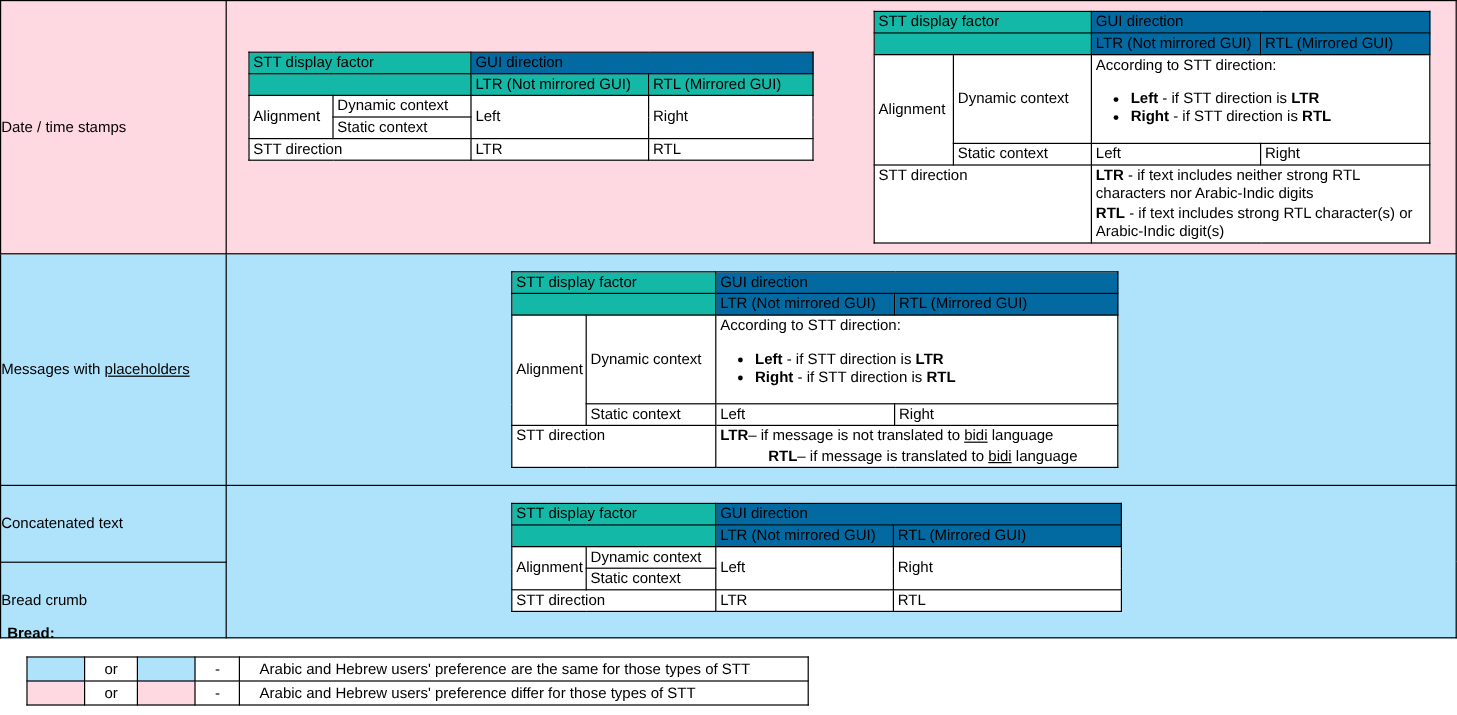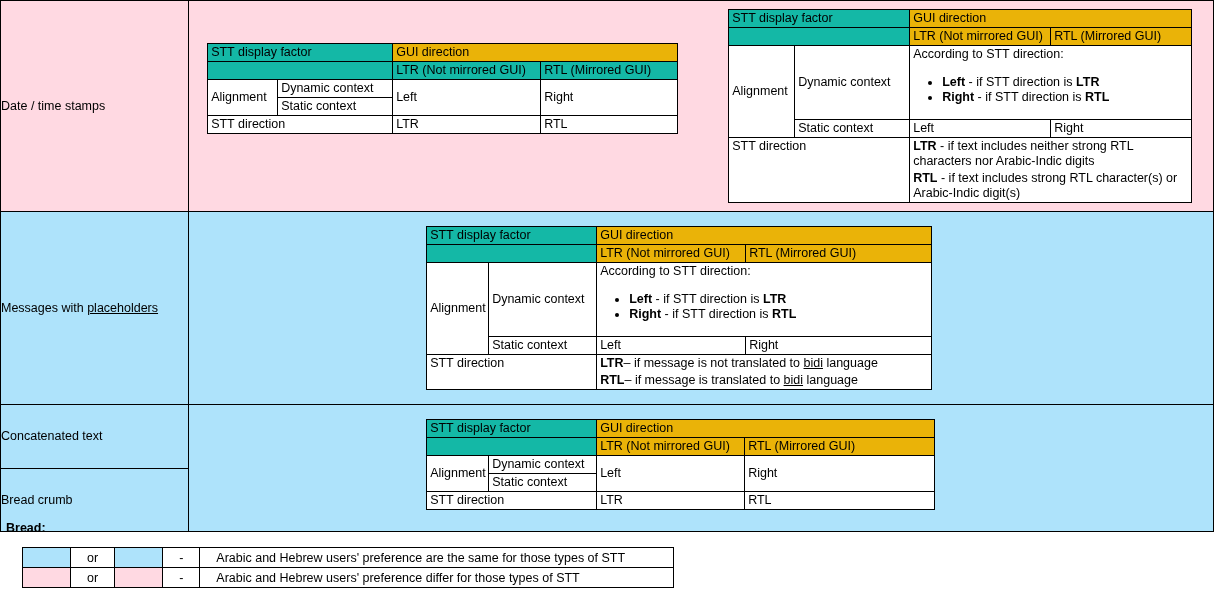--- a/index.html
+++ b/index.html
@@ -55,21 +55,21 @@
   }
   table.inner td, table.inner th {
     border: 1px solid #000000;
     padding: 1px 3px;
     vertical-align: middle;
     font-weight: normal;
     text-align: left;
     line-height: 1.2;
   }
   .hdr {
-    background: #eab308;
+    background: #0369a1;
     text-align: center;
   }
   .hdr-left {
     background: #14b8a6;
     text-align: left;
   }
   .ctr { text-align: left; }
   .b { font-weight: bold; }
   ul.blist {
     margin: 13px;
@@ -317,21 +317,21 @@
                   <td>Static context</td>
                   <td class="b ctr">Left</td>
                   <td class="b ctr">Right</td>
                 </tr>
                 <tr>
                   <td colspan="2" style="vertical-align:top;">STT direction</td>
                   <td colspan="2">
                     <div>
                       <span class="b">LTR</span><span>– if message is not translated to </span><span class="u">bidi</span><span> language</span>
                     </div>
-                    <div style="margin-top:2px;">
+                    <div style="margin-top:2px;margin-left:40px;">
                       <span class="b">RTL</span><span>– if message is translated to </span><span class="u">bidi</span><span> language</span>
                     </div>
                   </td>
                 </tr>
               </tbody>
             </table>
           </div>
         </td>
       </tr>
 

